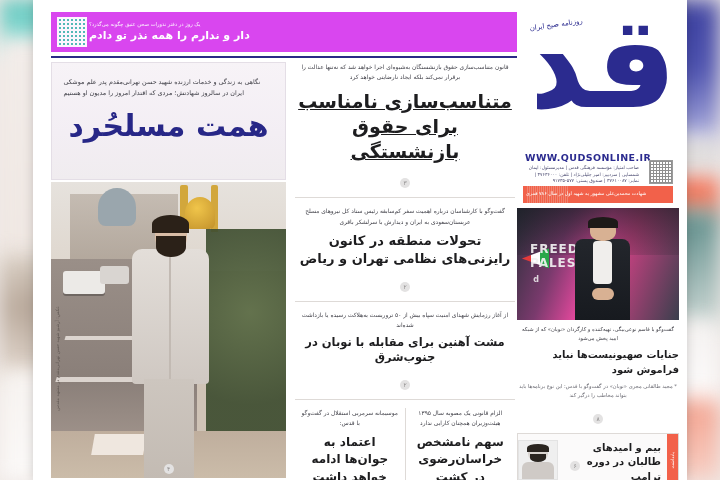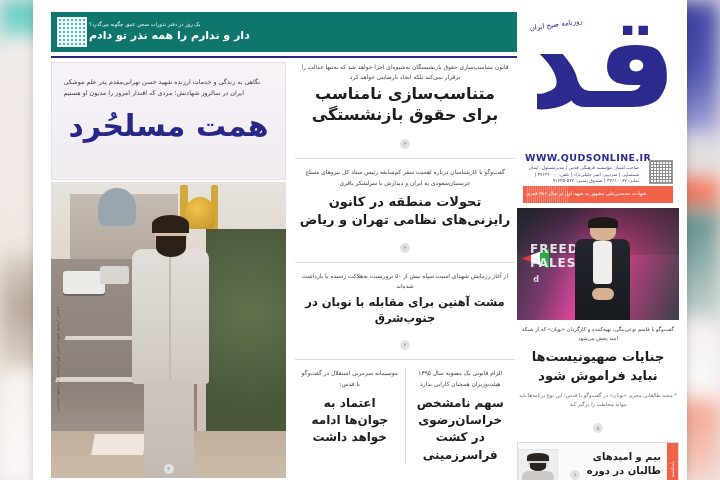--- a/index.html
+++ b/index.html
@@ -42,21 +42,21 @@
     background:#ffffff;z-index:2;overflow:hidden;
     box-shadow:0 0 10px rgba(0,0,0,.18);
   }
   .sheet{position:absolute;inset:0;padding:0;}
 
   
   .masthead{position:absolute;left:0;top:0;width:654px;height:60px;}
 
   .teal-strip{
     position:absolute;right:170px;left:18px;top:12px;height:40px;
-    background:#0f766e;display:flex;align-items:center;justify-content:flex-end;
+    background:#d946ef;display:flex;align-items:center;justify-content:flex-end;
     padding:0 6px 0 0;box-sizing:border-box;
   }
   .teal-strip .qr{
     width:30px;height:30px;flex:0 0 30px;margin-left:6px;margin-right:2px;
     background:
       linear-gradient(90deg,#fff 0 2px,transparent 2px 4px),
       linear-gradient(180deg,#fff 0 2px,transparent 2px 4px);
     background-size:4px 4px;background-color:#4cbfb5;opacity:.95;
   }
   .teal-texts{display:flex;flex-direction:column;align-items:flex-end;justify-content:center;
@@ -187,21 +187,21 @@
   }
   .photo-badge{
     position:absolute;left:50%;transform:translateX(-50%);bottom:3px;
   }
 
   
   .midcol{position:absolute;left:262px;top:62px;width:220px;bottom:6px;}
   .art{position:relative;text-align:center;}
   .art .kicker{font-size:5.9px;line-height:1.75;color:#3d3d45;padding:0 4px;}
   .art .head{font-weight:bold;color:#1d1d1f;}
-  .art.a1 .head{font-size:16px;line-height:1.33;letter-spacing:-.4px;}
+  .art.a1 .head{font-size:19px;line-height:1.33;margin-top:6px;letter-spacing:-.4px;text-decoration:underline;}
   .art.a2 .head{font-size:13px;line-height:1.38;margin-top:5px;}
   .art.a3 .head{font-size:11.5px;line-height:1.35;margin-top:4px;}
   .badge{
     display:inline-block;width:10px;height:10px;border-radius:50%;
     background:#e3e2e2;color:#8d8b8b;font-size:6px;line-height:10px;text-align:center;
   }
   .badgewrap{margin-top:6px;}
   .divider{height:1px;background:#dedad7;margin:8px 0 8px;}
   .twocol{display:flex;direction:rtl;margin-top:4px;}
   .twocol .col{flex:1;padding:0 6px;text-align:center;}
@@ -231,21 +231,21 @@
   .rphoto .rhair{position:absolute;left:23%;top:-2%;width:54%;height:11%;
     background:#1d1a18;border-radius:50% 50% 0 0;}
   .rphoto .rjack{position:absolute;left:0;top:20%;width:100%;height:80%;
     background:linear-gradient(180deg,#23262c,#171a1f);border-radius:8px 8px 0 0;}
   .rphoto .rtee{position:absolute;left:33%;top:22%;width:34%;height:42%;
     background:#f0eeec;border-radius:4px;}
   .rphoto .rhands{position:absolute;left:30%;top:68%;width:40%;height:12%;
     background:#d8b193;border-radius:6px;}
 
   .rcap{font-size:5.2px;line-height:1.7;color:#3d3d45;text-align:center;margin-top:5px;}
-  .rhead2{font-weight:bold;font-size:13px;line-height:1.5;text-align:center;color:#1d1d1f;margin-top:4px;}
+  .rhead2{font-weight:bold;font-size:10px;line-height:1.5;text-align:right;color:#1d1d1f;margin-top:4px;}
   .rquote{font-size:5.2px;line-height:1.75;color:#6a6a72;text-align:center;margin-top:5px;}
 
   .rbox{
     position:relative;margin-top:8px;height:52px;border:1px solid #dedad7;
     background:#fbfafa;display:flex;direction:rtl;align-items:stretch;overflow:hidden;
   }
   .rbox .tab{width:11px;background:#f2614a;color:#fff;font-size:4.6px;
     display:flex;align-items:center;justify-content:center;}
   .rbox .tab span{writing-mode:vertical-rl;transform:rotate(180deg);}
   .rbox .txt{flex:1;padding:7px 6px 0 4px;text-align:right;}

